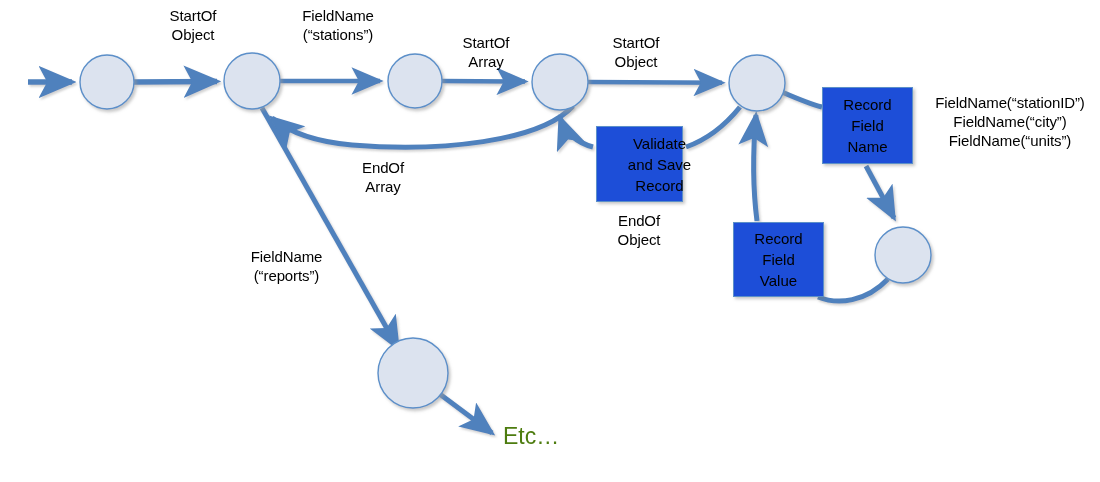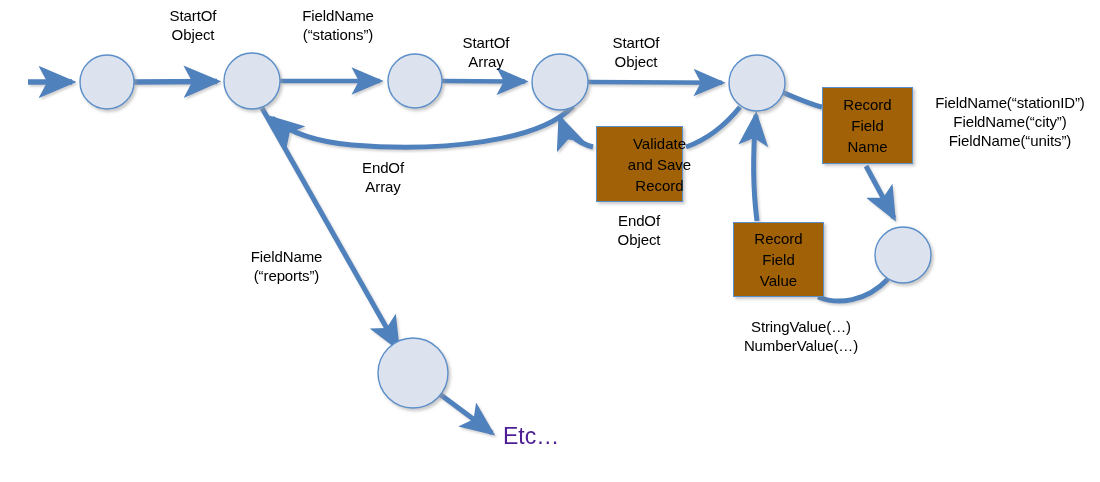--- a/index.html
+++ b/index.html
@@ -30,41 +30,41 @@
     color: #000000;
     text-align: center;
     white-space: pre;
     letter-spacing: -0.1px;
   }
   .edge-label.left {
     text-align: center;
   }
   .action-box {
     position: absolute;
-    background: #a16207;
+    background: #1d4ed8;
     border: 1.3px solid #5b8fc9;
     box-shadow: 2px 2px 3px rgba(120,120,120,0.42);
     display: flex;
     align-items: center;
     justify-content: center;
     box-sizing: border-box;
   }
   .action-box-text {
     font-family: "Liberation Sans", sans-serif;
     font-size: 15px;
     line-height: 21px;
     color: #000000;
     text-align: center;
     white-space: pre;
   }
   .etc-label {
     position: absolute;
     font-family: "Liberation Sans", sans-serif;
     font-size: 23px;
-    color: #4c1d95;
+    color: #4d7c0f;
     white-space: pre;
   }
 </style>
 </head>
 <body>
 
 <div id="canvas">
 
   <svg id="diagram-svg" viewBox="0 0 1100 482">
     <defs>
@@ -138,22 +138,20 @@
   <div class="edge-label" style="left:594px; top:211px; width:90px;">EndOf
 Object</div>
 
   <div class="edge-label" style="left:229px; top:247px; width:115px;">FieldName
 (“reports”)</div>
 
   <div class="edge-label left" style="left:920px; top:93px; width:180px;">FieldName(“stationID”)
 FieldName(“city”)
 FieldName(“units”)</div>
 
-  <div class="edge-label left" style="left:721px; top:317px; width:160px;">StringValue(…)
-NumberValue(…)</div>
 
   <div class="action-box" style="left:596px; top:126px; width:87px; height:76px;padding-left:40px;">
     <span class="action-box-text">Validate
 and Save
 Record</span>
   </div>
 
   <div class="action-box" style="left:822px; top:87px; width:91px; height:77px;">
     <span class="action-box-text">Record
 Field

